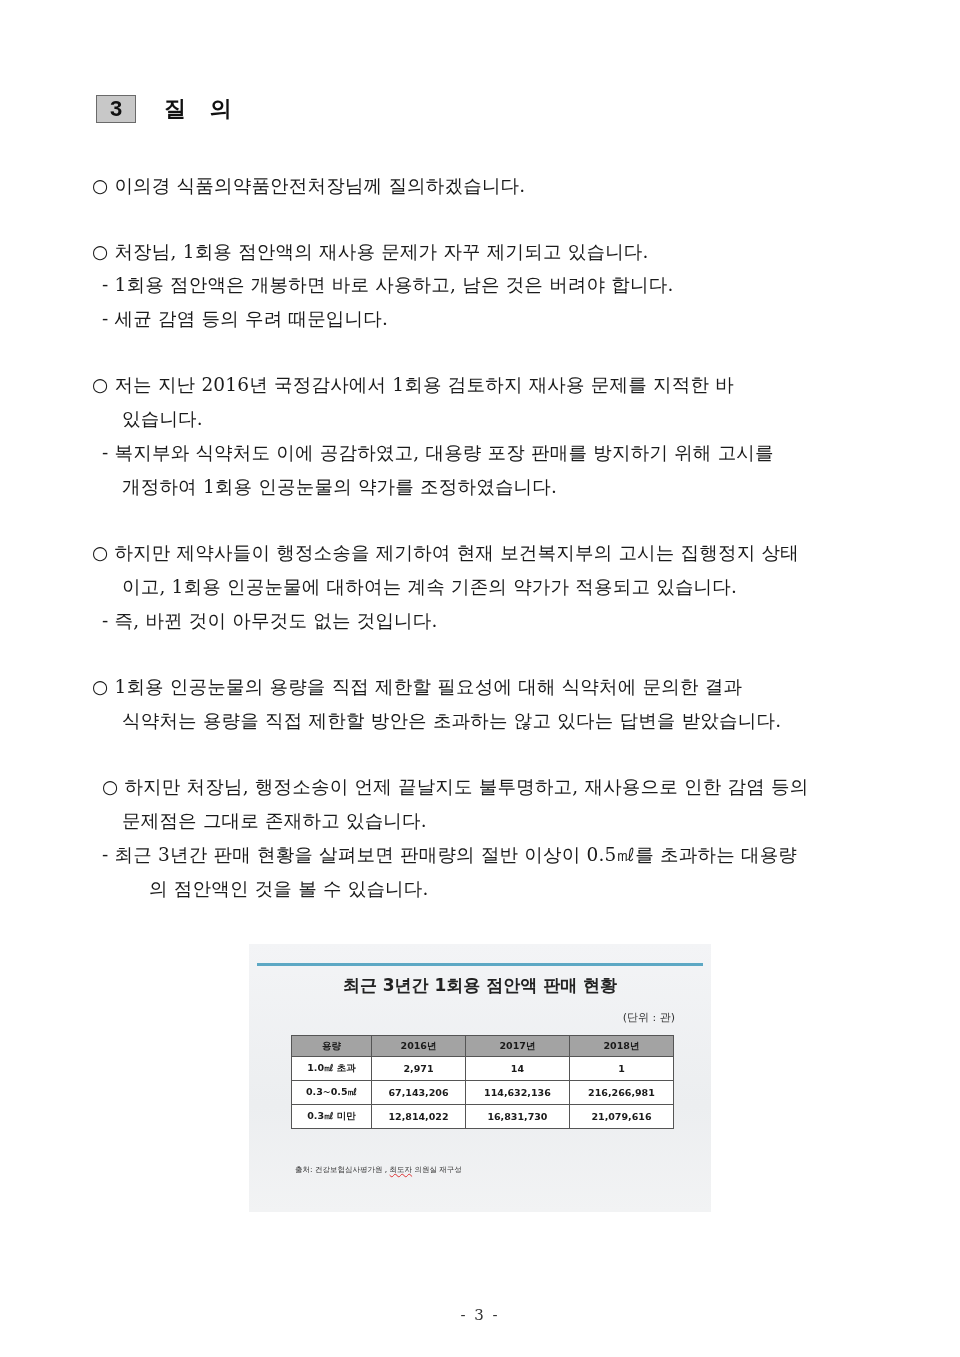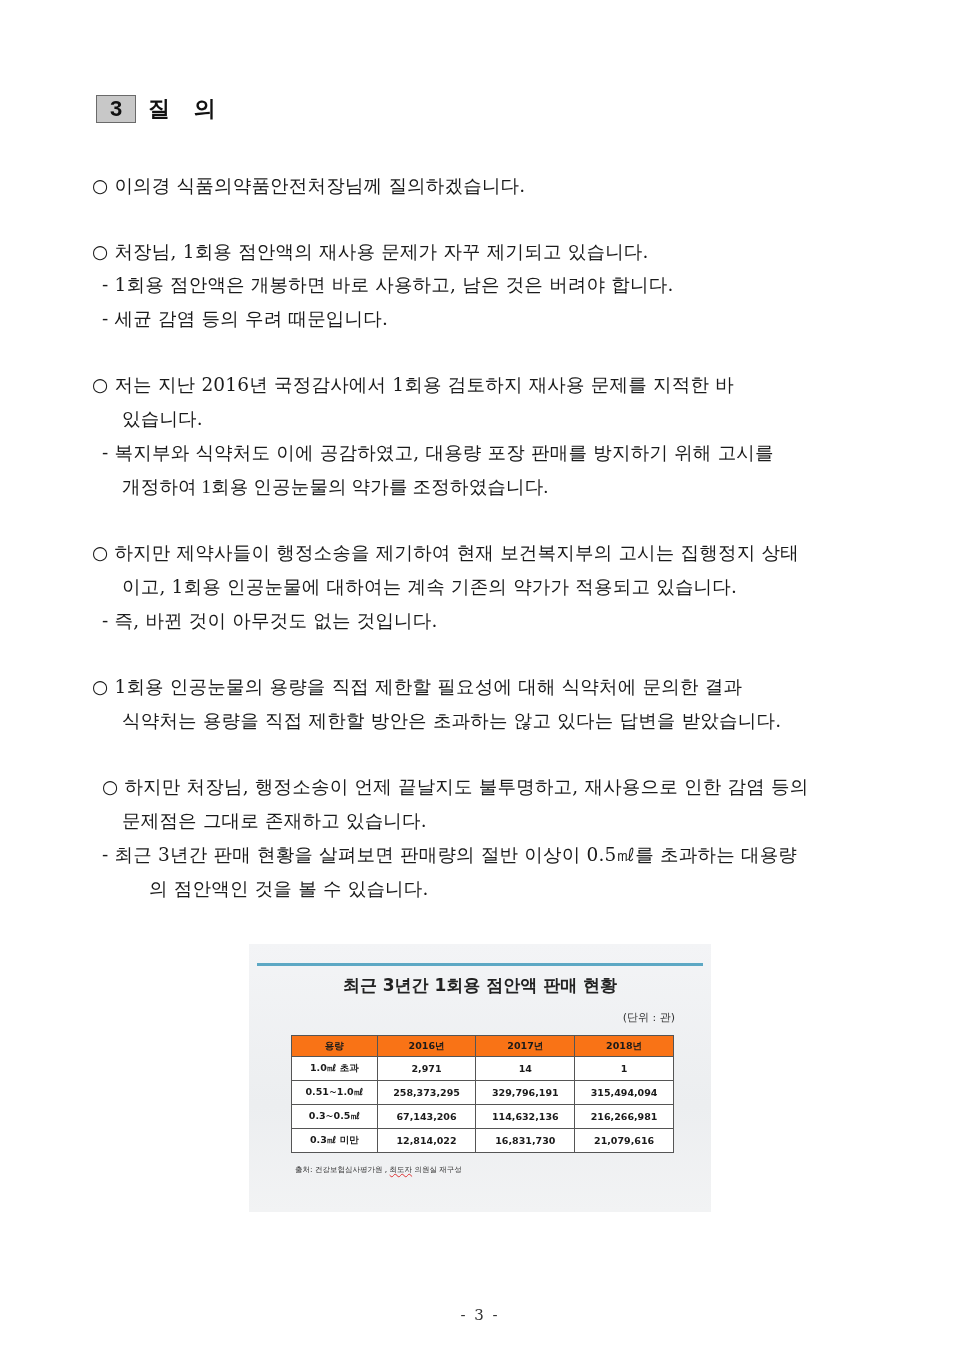--- a/index.html
+++ b/index.html
@@ -13,21 +13,21 @@
       display: flex; align-items: center;
     }
     .section-num {
       width: 40px; height: 28px; box-sizing: border-box;
       background: #c8c8c8; border: 1px solid #6a6a6a;
       display: flex; align-items: center; justify-content: center;
       font-family: "Liberation Sans", "DejaVu Sans", sans-serif;
       font-weight: bold; font-size: 22px; color: #111;
     }
     .section-title {
-      margin-left: 12px;
+      margin-left: 28px;
       font-family: "DejaVu Sans", "Liberation Sans", sans-serif;
       font-weight: bold; font-size: 22px; letter-spacing: 8px; color: #111;
     }
     .line {
       position: absolute; font-size: 18.5px; line-height: 24px; white-space: nowrap;
       letter-spacing: 0.2px;
     }
     .bullet-line { left: 92px; }
     .dash-line { left: 102px; }
     .cont-line { left: 122px; }
@@ -53,21 +53,21 @@
     table.sales {
       position: absolute; left: 42px; top: 91px; width: 383px;
       border-collapse: collapse;
       font-family: "DejaVu Sans", "Liberation Sans", sans-serif;
       font-size: 9.5px; font-weight: bold; color: #1a1a1a;
       background: #ffffff;
     }
     table.sales th, table.sales td {
       border: 1px solid #555; height: 23px; padding: 0; text-align: center;
     }
-    table.sales th { background: #f97316; height: 20px; }
+    table.sales th { background: #a3a3a3; height: 20px; }
     .figure-source {
       position: absolute; left: 46px; top: 221px;
       font-family: "DejaVu Sans", sans-serif; font-size: 7.5px; color: #333;
     }
     .figure-source .squiggle { text-decoration: underline wavy #d33; }
     .page-number {
       position: absolute; left: 0; right: 0; top: 1306px; text-align: center;
       font-size: 15px; color: #333; letter-spacing: 2px;
     }
   </style>
@@ -80,21 +80,21 @@
 </div>
 
 <div id="body-text">
     <div class="line bullet-line" style="top: 174px;">○ 이의경 식품의약품안전처장님께 질의하겠습니다.</div>
     <div class="line bullet-line" style="top: 240px;">○ 처장님, 1회용 점안액의 재사용 문제가 자꾸 제기되고 있습니다.</div>
     <div class="line dash-line" style="top: 273px;">- 1회용 점안액은 개봉하면 바로 사용하고, 남은 것은 버려야 합니다.</div>
     <div class="line dash-line" style="top: 307px;">- 세균 감염 등의 우려 때문입니다.</div>
     <div class="line bullet-line" style="top: 373px;">○ 저는 지난 2016년 국정감사에서 1회용 검토하지 재사용 문제를 지적한 바</div>
     <div class="line cont-line" style="top: 407px;">있습니다.</div>
     <div class="line dash-line" style="top: 441px;">- 복지부와 식약처도 이에 공감하였고, 대용량 포장 판매를 방지하기 위해 고시를</div>
-    <div class="line cont-line" style="top: 475px; font-family: Liberation Serif, serif;">개정하여 1회용 인공눈물의 약가를 조정하였습니다.</div>
+    <div class="line cont-line" style="top: 475px;">개정하여 1회용 인공눈물의 약가를 조정하였습니다.</div>
     <div class="line bullet-line" style="top: 541px;">○ 하지만 제약사들이 행정소송을 제기하여 현재 보건복지부의 고시는 집행정지 상태</div>
     <div class="line cont-line" style="top: 575px;">이고, 1회용 인공눈물에 대하여는 계속 기존의 약가가 적용되고 있습니다.</div>
     <div class="line dash-line" style="top: 609px;">- 즉, 바뀐 것이 아무것도 없는 것입니다.</div>
     <div class="line bullet-line" style="top: 675px;">○ 1회용 인공눈물의 용량을 직접 제한할 필요성에 대해 식약처에 문의한 결과</div>
     <div class="line cont-line" style="top: 709px;">식약처는 용량을 직접 제한할 방안은 초과하는 않고 있다는 답변을 받았습니다.</div>
     <div class="line bullet-line" style="top: 775px; margin-left: 10px;">○ 하지만 처장님, 행정소송이 언제 끝날지도 불투명하고, 재사용으로 인한 감염 등의</div>
     <div class="line cont-line" style="top: 809px;">문제점은 그대로 존재하고 있습니다.</div>
     <div class="line dash-line" style="top: 843px;">- 최근 3년간 판매 현황을 살펴보면 판매량의 절반 이상이 0.5㎖를 초과하는 대용량</div>
     <div class="line cont-line" style="top: 877px; margin-left: 27px;">의 점안액인 것을 볼 수 있습니다.</div>
   </div>
@@ -113,26 +113,20 @@
       </tr>
     </thead>
     <tbody>
       <tr>
         <td>1.0㎖ 초과</td>
         <td>2,971</td>
         <td>14</td>
         <td>1</td>
       </tr>
       <tr>
-        <td>0.51~1.0㎖</td>
-        <td>258,373,295</td>
-        <td>329,796,191</td>
-        <td>315,494,094</td>
-      </tr>
-      <tr>
         <td>0.3~0.5㎖</td>
         <td>67,143,206</td>
         <td>114,632,136</td>
         <td>216,266,981</td>
       </tr>
       <tr>
         <td>0.3㎖ 미만</td>
         <td>12,814,022</td>
         <td>16,831,730</td>
         <td>21,079,616</td>

